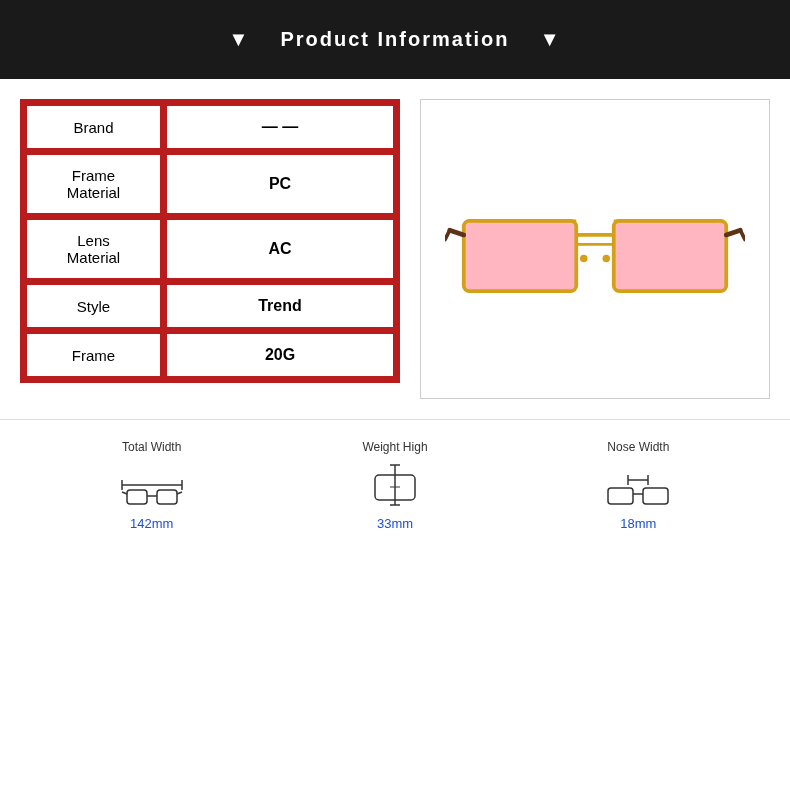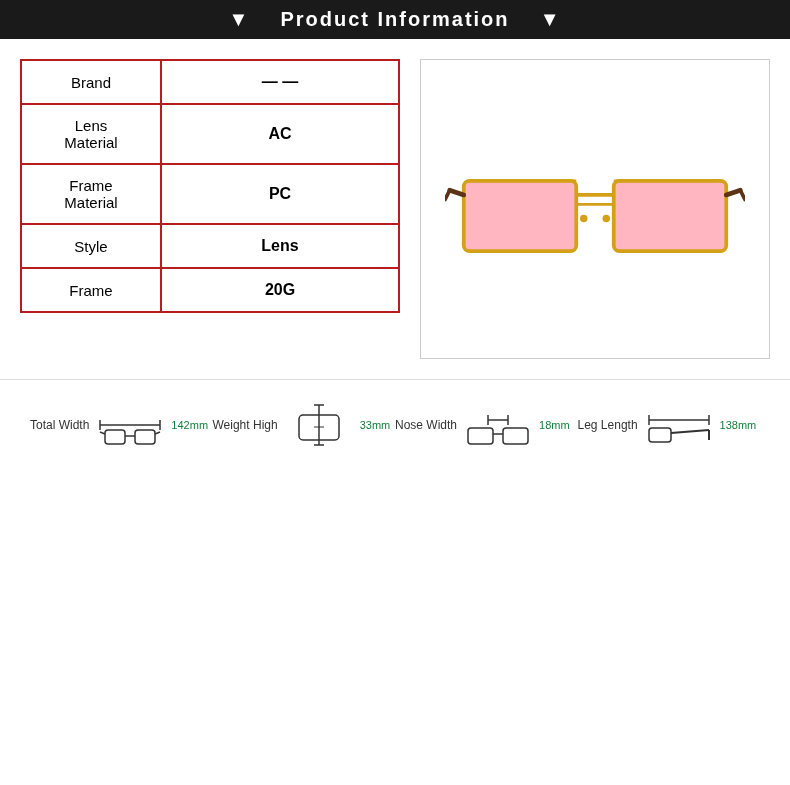--- a/index.html
+++ b/index.html
@@ -9,21 +9,21 @@
       background: #fff;
       font-family: Arial, sans-serif;
       overflow: hidden;
     }
 
     
     .header {
       background: #1a1a1a;
       color: #fff;
       text-align: center;
-      padding: 8px 0;
+      padding: 28px 0;
       font-size: 20px;
       font-weight: bold;
       letter-spacing: 2px;
     }
 
     
     .main {
       display: flex;
       flex-direction: row;
       padding: 20px 20px 10px 20px;
@@ -34,21 +34,21 @@
     .table-section {
       flex: 0 0 380px;
     }
 
     table {
       width: 100%;
       border-collapse: collapse;
       border: 1px solid #999;
     }
     table td {
-      border: 2px solid #b91c1c;
+      border: 7px solid #b91c1c;
       padding: 12px 24px;
       font-size: 15px;
       text-align: center;
     }
     table td:first-child {
       text-align: center;
       font-weight: normal;
       background: #fff;
       width: 140px;
     }
@@ -79,41 +79,41 @@
       flex-direction: row;
       justify-content: space-around;
       align-items: flex-start;
       padding: 20px 30px 10px 30px;
       border-top: 1px solid #ddd;
       margin-top: 10px;
     }
 
     .dim-item {
       display: flex;
-      flex-direction: row;
+      flex-direction: column;
       align-items: center;
       gap: 6px;
       flex: 1;
     }
 
     .dim-label {
       font-size: 12px;
       color: #333;
       text-align: center;
       white-space: nowrap;
     }
 
     .dim-icon {
       width: 70px;
       height: 50px;
     }
 
     .dim-value {
-      font-size: 11px;
-      color: #15803d;
+      font-size: 13px;
+      color: #1d4ed8;
       text-align: left;
     }
   </style>
 </head>
 <body>
 
 <div class="header">
   <span>▼</span>
   &nbsp;&nbsp;
   <span>Product Information</span>
@@ -124,30 +124,30 @@
 <div class="main">
 
   <div class="table-section">
     <table>
       <tbody id="table-body">
       <tr>
             <td>Brand</td>
             <td>— —</td>
           </tr>
           <tr>
+            <td>Frame Material</td>
+            <td>PC</td>
+          </tr>
+          <tr>
             <td>Lens Material</td>
             <td>AC</td>
           </tr>
           <tr>
-            <td>Frame Material</td>
-            <td>PC</td>
-          </tr>
-          <tr>
             <td>Style</td>
-            <td>Lens</td>
+            <td>Trend</td>
           </tr>
           <tr>
             <td>Frame</td>
             <td>20G</td>
           </tr>
         </tbody>
     </table>
   </div>
 
   <div class="image-section">
@@ -210,26 +210,13 @@
       <line x1="25" y1="20" x2="45" y2="20" stroke="#333" stroke-width="1.5"></line>
       <line x1="25" y1="15" x2="25" y2="25" stroke="#333" stroke-width="1.5"></line>
       <line x1="45" y1="15" x2="45" y2="25" stroke="#333" stroke-width="1.5"></line>
 
       <rect x="5" y="28" width="25" height="16" rx="3" fill="none" stroke="#333" stroke-width="1.5"></rect>
       <rect x="40" y="28" width="25" height="16" rx="3" fill="none" stroke="#333" stroke-width="1.5"></rect>
       <line x1="30" y1="34" x2="40" y2="34" stroke="#333" stroke-width="1.5"></line>
     </svg></div>
       <div class="dim-value">18mm</div>
     </div>
-    <div class="dim-item">
-      <div class="dim-label">Leg Length</div>
-      <div class="dim-icon"><svg viewBox="0 0 70 50" xmlns="http://www.w3.org/2000/svg">
-      <line x1="5" y1="20" x2="65" y2="20" stroke="#333" stroke-width="1.5"></line>
-      <line x1="5" y1="15" x2="5" y2="25" stroke="#333" stroke-width="1.5"></line>
-      <line x1="65" y1="15" x2="65" y2="25" stroke="#333" stroke-width="1.5"></line>
-
-      <rect x="5" y="28" width="22" height="14" rx="3" fill="none" stroke="#333" stroke-width="1.5"></rect>
-      <line x1="27" y1="33" x2="65" y2="30" stroke="#333" stroke-width="2"></line>
-      <line x1="65" y1="30" x2="65" y2="40" stroke="#333" stroke-width="2"></line>
-    </svg></div>
-      <div class="dim-value">138mm</div>
-    </div>
   </div>
 
 </body></html>

